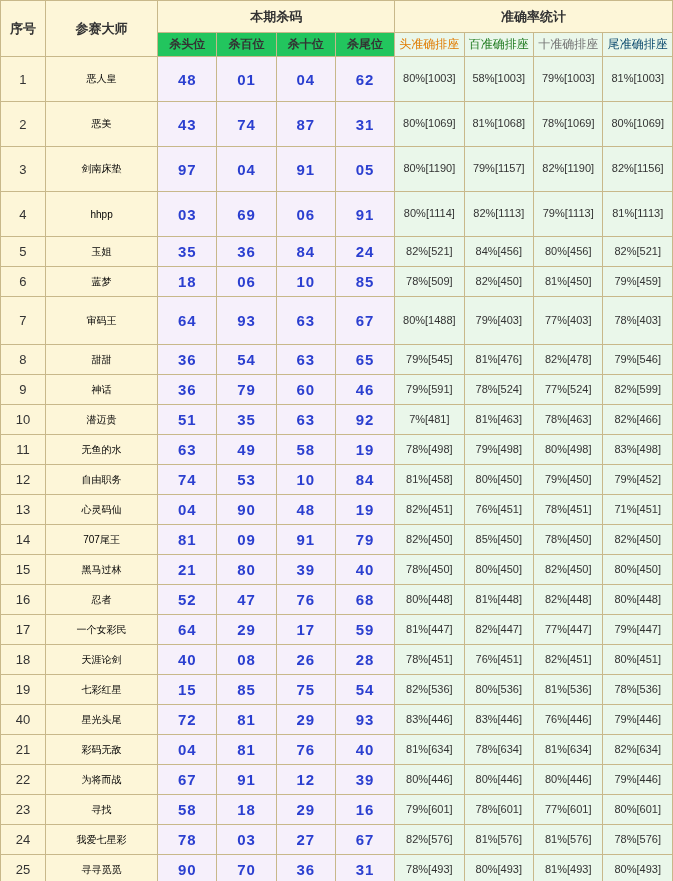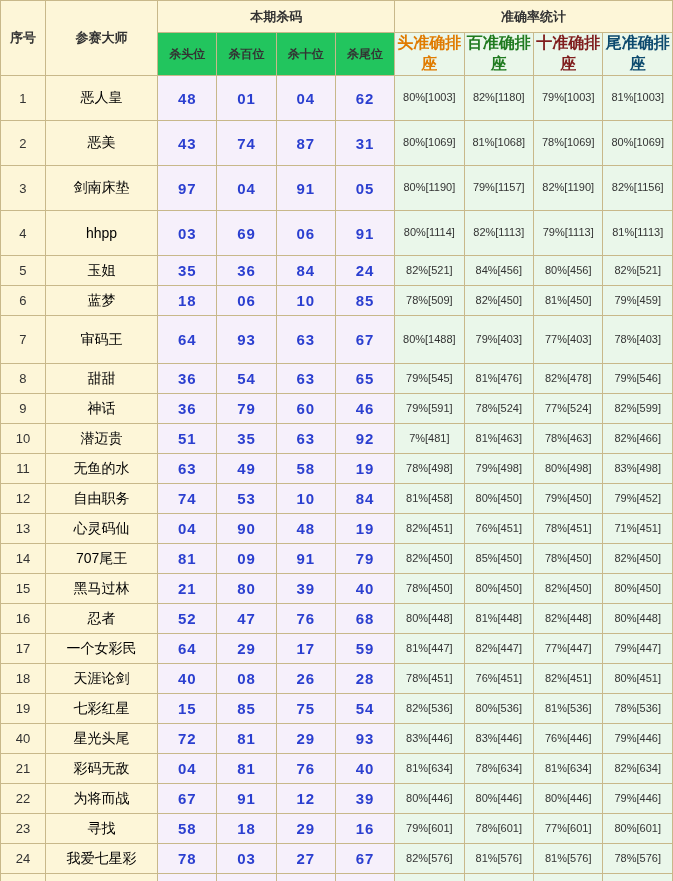--- a/index.html
+++ b/index.html
@@ -3,30 +3,30 @@
 <meta charset="utf-8">
 <style>
   html,body{margin:0;padding:0;background:#ffffff;}
   body{font-family:"Liberation Sans","DejaVu Sans",sans-serif;}
   #wrap{width:673px;height:881px;position:relative;overflow:hidden;background:#fff;}
   table{border-collapse:collapse;width:673px;table-layout:fixed;}
   td,th{border:1px solid #c8b88a;padding:0;margin:0;text-align:center;vertical-align:middle;}
 
   
   .hdr{background:#fdf6d8;color:#333;font-weight:bold;font-size:13px;}
-  .hdr-acc{background:#eaf7ea;font-weight:bold;font-size:16px;}
+  .hdr-acc{background:#eaf7ea;font-weight:normal;font-size:12px;}
   .hdr-acc.c0{color:#e07b00;}
   .hdr-acc.c1{color:#1f7a1f;}
-  .hdr-acc.c2{color:#7f1d1d;}
+  .hdr-acc.c2{color:#737373;}
   .hdr-acc.c3{color:#0c4a6e;}
   .hdr-kill{background:#22c55e;color:#333;font-weight:bold;font-size:12px;}
 
   
   .idx{background:#fdf6d8;color:#333;font-size:13px;width:44px;}
-  .name{background:#fdf6d8;color:#000;font-size:14px;width:110px;margin-left:45px;}
+  .name{background:#fdf6d8;color:#000;font-size:10px;width:110px;margin-left:45px;}
   .num{background:#f6f0fb;color:#2b3fd0;font-weight:bold;font-size:15px;width:58px;letter-spacing:1px;}
   .acc{background:#eaf7ea;color:#333;font-size:11px;width:68px;line-height:1.25;padding:2px 3px;}
 
   .row{height:30px;}
   .row-tall{height:45px;}
   .row-xtall{height:48px;}
 
   col.c-idx{width:44px;}
   col.c-name{width:110px;}
   col.c-num{width:58px;}
@@ -69,21 +69,21 @@
     </thead>
     <tbody id="tbody">
         <tr class="row row-tall">
           <td class="idx">1</td>
           <td class="name">恶人皇</td>
           <td class="num">48</td>
           <td class="num">01</td>
           <td class="num">04</td>
           <td class="num">62</td>
           <td class="acc">80%[1003]</td>
-          <td class="acc">82%[1180]</td>
+          <td class="acc">58%[1003]</td>
           <td class="acc">79%[1003]</td>
           <td class="acc">81%[1003]</td>
         </tr>
         <tr class="row row-tall">
           <td class="idx">2</td>
           <td class="name">恶美</td>
           <td class="num">43</td>
           <td class="num">74</td>
           <td class="num">87</td>
           <td class="num">31</td>

